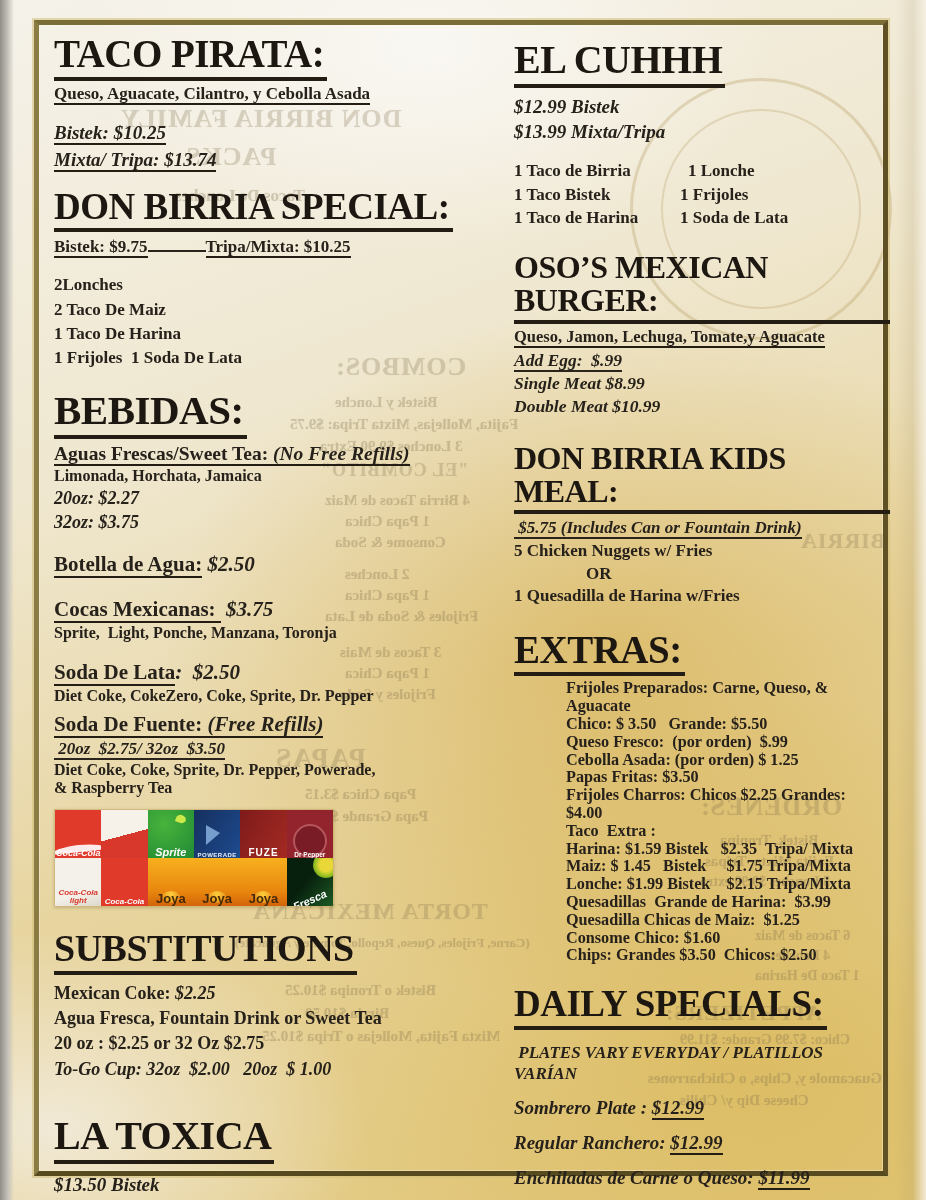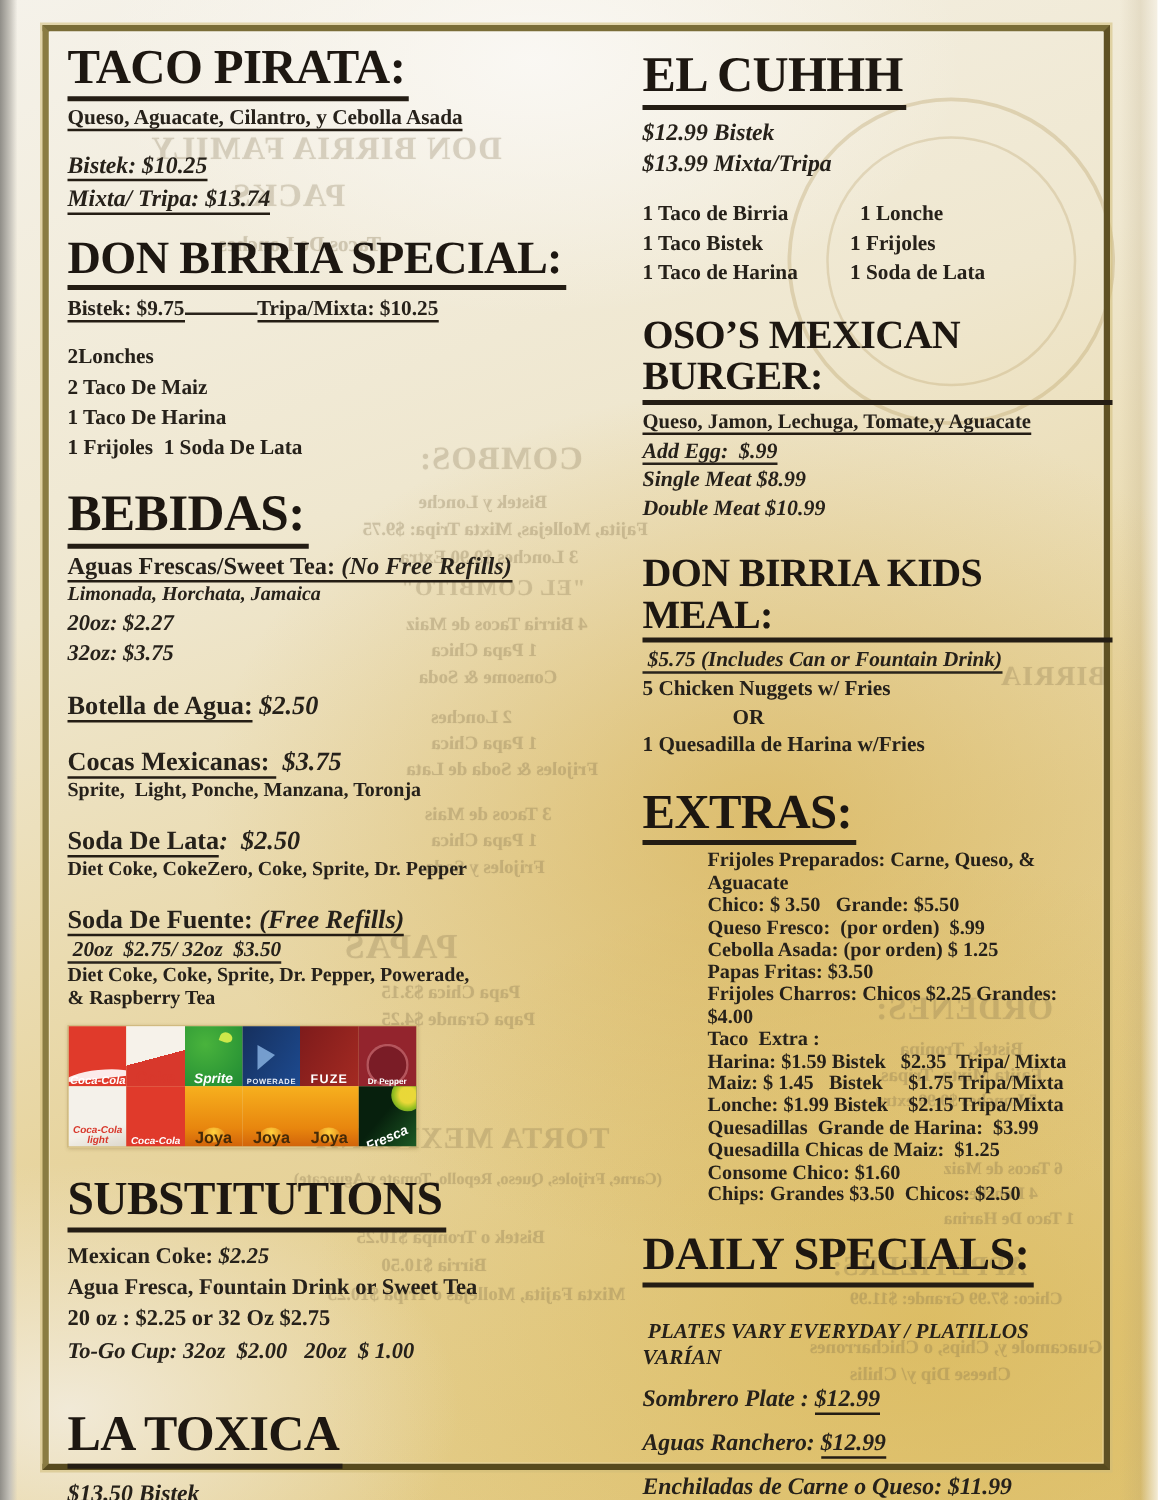--- a/index.html
+++ b/index.html
@@ -154,37 +154,37 @@
         <div><span class="t">1 Taco De Harina</span></div>
         <div><span class="t">1 Frijoles  1 Soda De Lata</span></div>
       </div>
     </section>
 
     <section style="margin-top:20px;">
       <div><span class="h" style="font-size:41px;">BEBIDAS:</span></div>
       <div style="margin-top:4px;font-size:19.5px;">
         <span class="u"><span class="t">Aguas Frescas/Sweet Tea: </span><span class="t i">(No Free Refills)</span></span>
       </div>
-      <div style="margin-top:2px;"><span class="t" style="font-size:16px;font-style:italic;">Limonada, Horchata, Jamaica</span></div>
+      <div style="margin-top:2px;"><span class="t" style="font-size:16px;">Limonada, Horchata, Jamaica</span></div>
       <div style="font-size:18px;line-height:1.32;margin-top:2px;">
         <div><span class="t i">20oz: $2.27</span></div>
         <div><span class="t i">32oz: $3.75</span></div>
       </div>
       <div style="margin-top:18px;font-size:21px;">
         <span class="t u">Botella de Agua:</span><span class="t i"> $2.50</span>
       </div>
       <div style="margin-top:20px;font-size:21px;">
         <span class="t u">Cocas Mexicanas: </span><span class="t i"> $3.75</span>
       </div>
       <div style="margin-top:2px;"><span class="t" style="font-size:16px;">Sprite,  Light, Ponche, Manzana, Toronja</span></div>
       <div style="margin-top:18px;font-size:21px;">
         <span class="t u">Soda De Lata</span><span class="t i">:  $2.50</span>
       </div>
       <div style="margin-top:2px;"><span class="t" style="font-size:16px;">Diet Coke, CokeZero, Coke, Sprite, Dr. Pepper</span></div>
-      <div style="margin-top:18px;font-size:21px;">
+      <div style="margin-top:7px;font-size:21px;">
         <span class="u"><span class="t">Soda De Fuente: </span><span class="t i">(Free Refills)</span></span>
       </div>
       <div style="margin-top:2px;"><span class="t i u1" style="font-size:17px;"> 20oz  $2.75/ 32oz  $3.50</span></div>
       <div style="margin-top:2px;width:330px;"><span class="t" style="font-size:16px;">Diet Coke, Coke, Sprite, Dr. Pepper, Powerade, &amp; Raspberry Tea</span></div>
 
       <div class="strip">
         <div class="tile tl-cc">
             <span>Coca-Cola</span>
           </div>
         <div class="tile tl-coke">
@@ -302,25 +302,25 @@
         <div><span class="t">Lonche: $1.99 Bistek    $2.15 Tripa/Mixta</span></div>
         <div><span class="t">Quesadillas  Grande de Harina:  $3.99</span></div>
         <div><span class="t">Quesadilla Chicas de Maiz:  $1.25</span></div>
         <div><span class="t">Consome Chico: $1.60</span></div>
         <div><span class="t">Chips: Grandes $3.50  Chicos: $2.50</span></div>
       </div>
     </section>
 
     <section style="margin-top:20px;">
       <div><span class="h" style="font-size:37px;">DAILY SPECIALS:</span></div>
-      <div style="margin-top:24px;font-size:17px;line-height:1.25;">
+      <div style="margin-top:12px;font-size:17px;line-height:1.25;">
         <div><span class="t i"> PLATES VARY EVERYDAY / PLATILLOS VARÍAN</span></div>
       </div>
       <div style="font-size:19px;">
         <div style="margin-top:12px;"><span class="t i">Sombrero Plate : </span><span class="t i u">$12.99</span></div>
-        <div style="margin-top:13px;"><span class="t i">Aguas Ranchero: </span><span class="t i u">$12.99</span></div>
+        <div style="margin-top:13px;"><span class="t i">Regular Ranchero: </span><span class="t i u">$12.99</span></div>
         <div style="margin-top:13px;"><span class="t i">Enchiladas de Carne o Queso: </span><span class="t i u">$11.99</span></div>
 
       </div>
     </section>
   </div>
 
 </div>
 
 </body></html>

